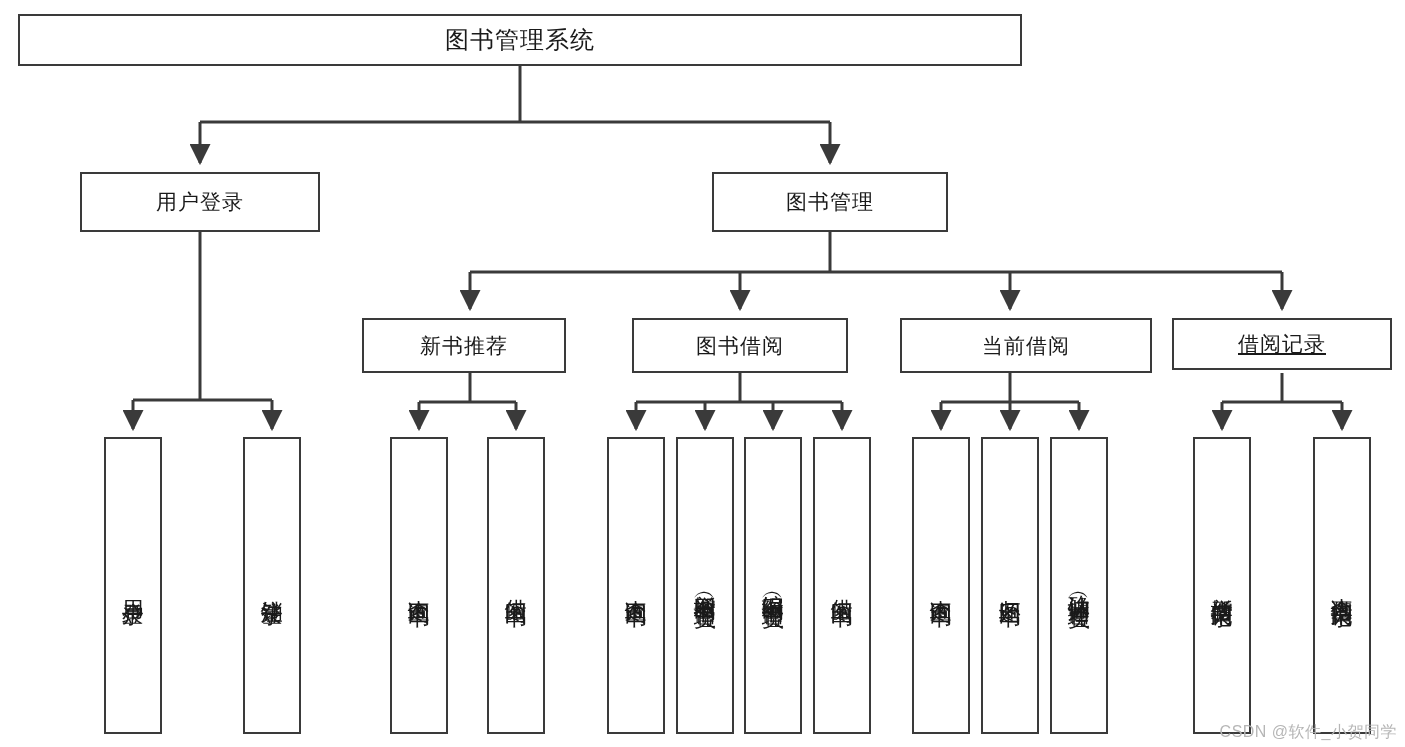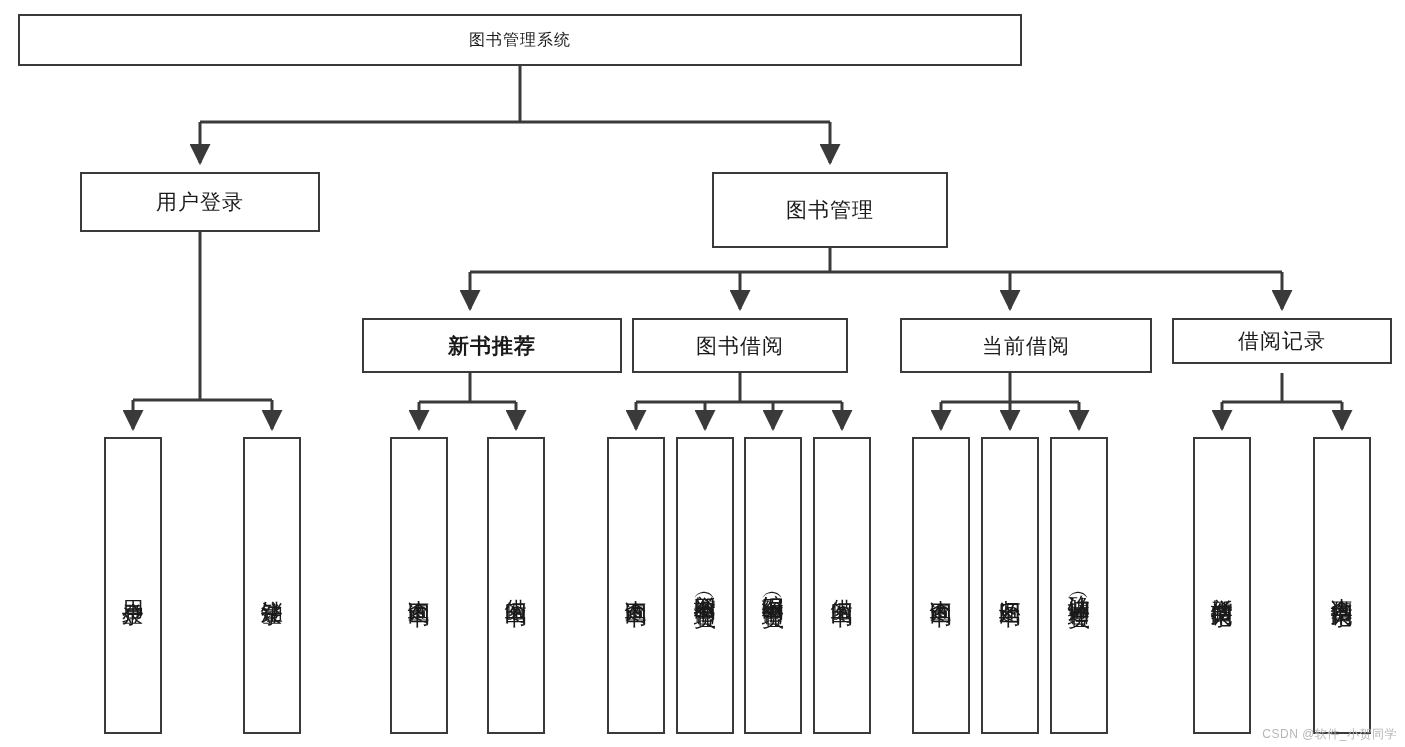--- a/index.html
+++ b/index.html
@@ -21,38 +21,38 @@
     justify-content:center;
     color:#1a1a1a;
   }
   .node .lbl{
     display:block;
     text-align:center;
     line-height:1.12;
     white-space:nowrap;
   }
   .node.h .lbl{font-size:21px;letter-spacing:1px;}
-  .node.root .lbl{font-size:16px;letter-spacing:1px;}
+  .node.root .lbl{font-size:24px;letter-spacing:1px;}
   .node.leaf{
     align-items:center;
     justify-content:center;
   }
   .node.leaf .lbl{
     writing-mode:vertical-rl;
     text-orientation:upright;
     font-size:22px;
     line-height:1.16;
     letter-spacing:2px;
     white-space:normal;
     max-height:286px;
   }
   #watermark{
     position:absolute;
     right:8px;bottom:4px;
-    font-size:12px;
+    font-size:16px;
     color:#b6b6b6;
     letter-spacing:.5px;
     white-space:nowrap;
     pointer-events:none;
   }
 </style>
 </head>
 <body>
 
 <div id="stage">
@@ -107,34 +107,34 @@
     </g>
   </svg>
 
   <div class="node root" style="left:18px;top:14px;width:1004px;height:52px;">
     <span class="lbl">图书管理系统</span>
   </div>
 
   <div class="node h" style="left:80px;top:172px;width:240px;height:60px;">
     <span class="lbl">用户登录</span>
   </div>
-  <div class="node h" style="left:712px;top:172px;width:236px;height:76px;">
+  <div class="node h" style="left:712px;top:172px;width:236px;height:60px;">
     <span class="lbl">图书管理</span>
   </div>
 
-  <div class="node h" style="left:362px;top:318px;width:260px;height:55px;font-weight:bold;">
+  <div class="node h" style="left:362px;top:318px;width:204px;height:55px;">
     <span class="lbl">新书推荐</span>
   </div>
   <div class="node h" style="left:632px;top:318px;width:216px;height:55px;align-items:center;">
     <span class="lbl">图书借阅</span>
   </div>
   <div class="node h" style="left:900px;top:318px;width:252px;height:55px;">
     <span class="lbl">当前借阅</span>
   </div>
-  <div class="node h" style="left:1172px;top:318px;width:220px;height:46px;">
+  <div class="node h" style="left:1172px;top:318px;width:220px;height:52px;text-decoration:underline;">
     <span class="lbl">借阅记录</span>
   </div>
 
   <div class="node leaf" style="left:104px;top:437px;width:58px;height:297px;">
     <span class="lbl">用户登录</span>
   </div>
   <div class="node leaf" style="left:243px;top:437px;width:58px;height:297px;">
     <span class="lbl">注销登录</span>
   </div>
 

